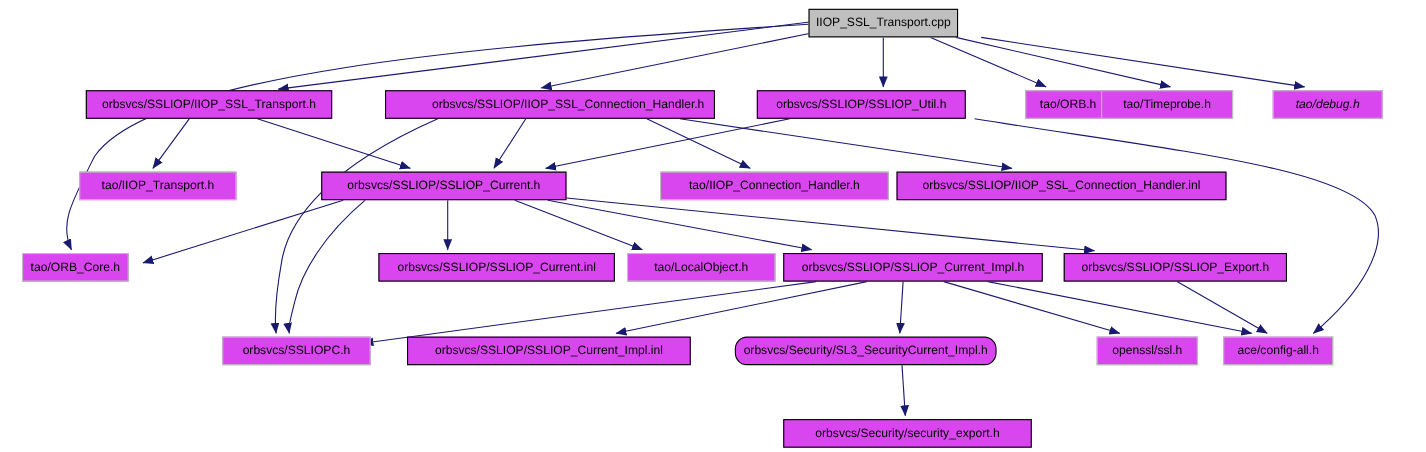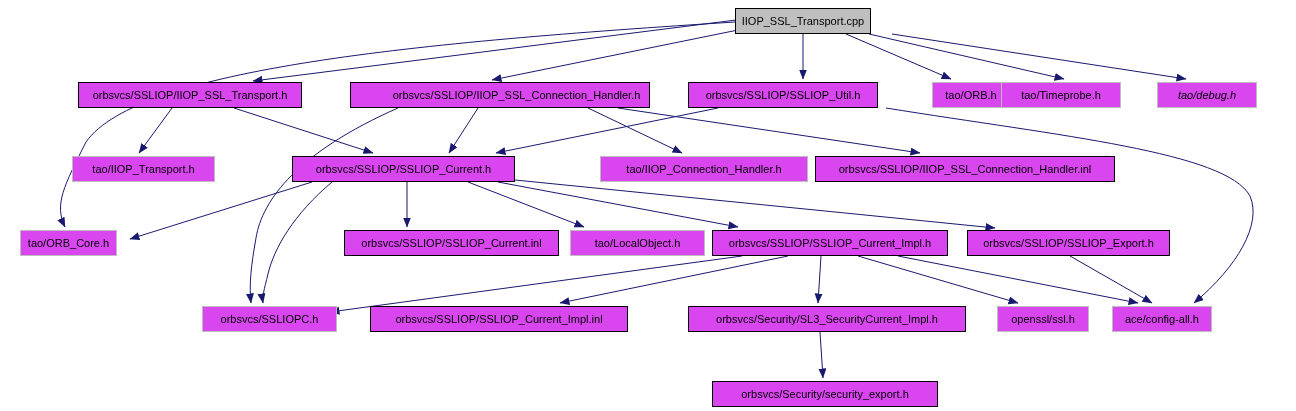--- a/index.html
+++ b/index.html
@@ -82,18 +82,18 @@
       <div class="node internal" style="left: 292px; top: 156px; width: 223px;"><span>orbsvcs/SSLIOP/SSLIOP_Current.h</span></div>
       <div class="node external" style="left: 588px; top: 156px; width: 208px;"><span>tao/IIOP_Connection_Handler.h</span></div>
       <div class="node internal" style="left: 815px; top: 156px; width: 300px;"><span>orbsvcs/SSLIOP/IIOP_SSL_Connection_Handler.inl</span></div>
       <div class="node external" style="left: 8px; top: 230px; width: 97px;"><span>tao/ORB_Core.h</span></div>
       <div class="node internal" style="left: 300px; top: 230px; width: 215px; margin-left: 44px;"><span>orbsvcs/SSLIOP/SSLIOP_Current.inl</span></div>
       <div class="node external" style="left: 558px; top: 230px; width: 135px;"><span>tao/LocalObject.h</span></div>
       <div class="node internal" style="left: 712px; top: 230px; width: 236px;"><span>orbsvcs/SSLIOP/SSLIOP_Current_Impl.h</span></div>
       <div class="node internal" style="left: 967px; top: 230px; width: 203px;"><span>orbsvcs/SSLIOP/SSLIOP_Export.h</span></div>
       <div class="node external" style="left: 190px; top: 306px; width: 135px;"><span>orbsvcs/SSLIOPC.h</span></div>
       <div class="node internal" style="left: 370px; top: 306px; width: 258px;"><span>orbsvcs/SSLIOP/SSLIOP_Current_Impl.inl</span></div>
-      <div class="node internal" style="left: 688px; top: 306px; width: 278px;"><span>orbsvcs/Security/SL3_SecurityCurrent_Impl.h</span></div>
+      <div class="node internal" style="left: 668px; top: 306px; width: 238px; border-radius: 11px;"><span>orbsvcs/Security/SL3_SecurityCurrent_Impl.h</span></div>
       <div class="node external" style="left: 985px; top: 306px; width: 92px;"><span>openssl/ssl.h</span></div>
       <div class="node external" style="left: 1100px; top: 306px; width: 100px;"><span>ace/config-all.h</span></div>
       <div class="node internal" style="left: 712px; top: 381px; width: 226px;"><span>orbsvcs/Security/security_export.h</span></div>
     </div>
 </div>
 
 </body></html>

